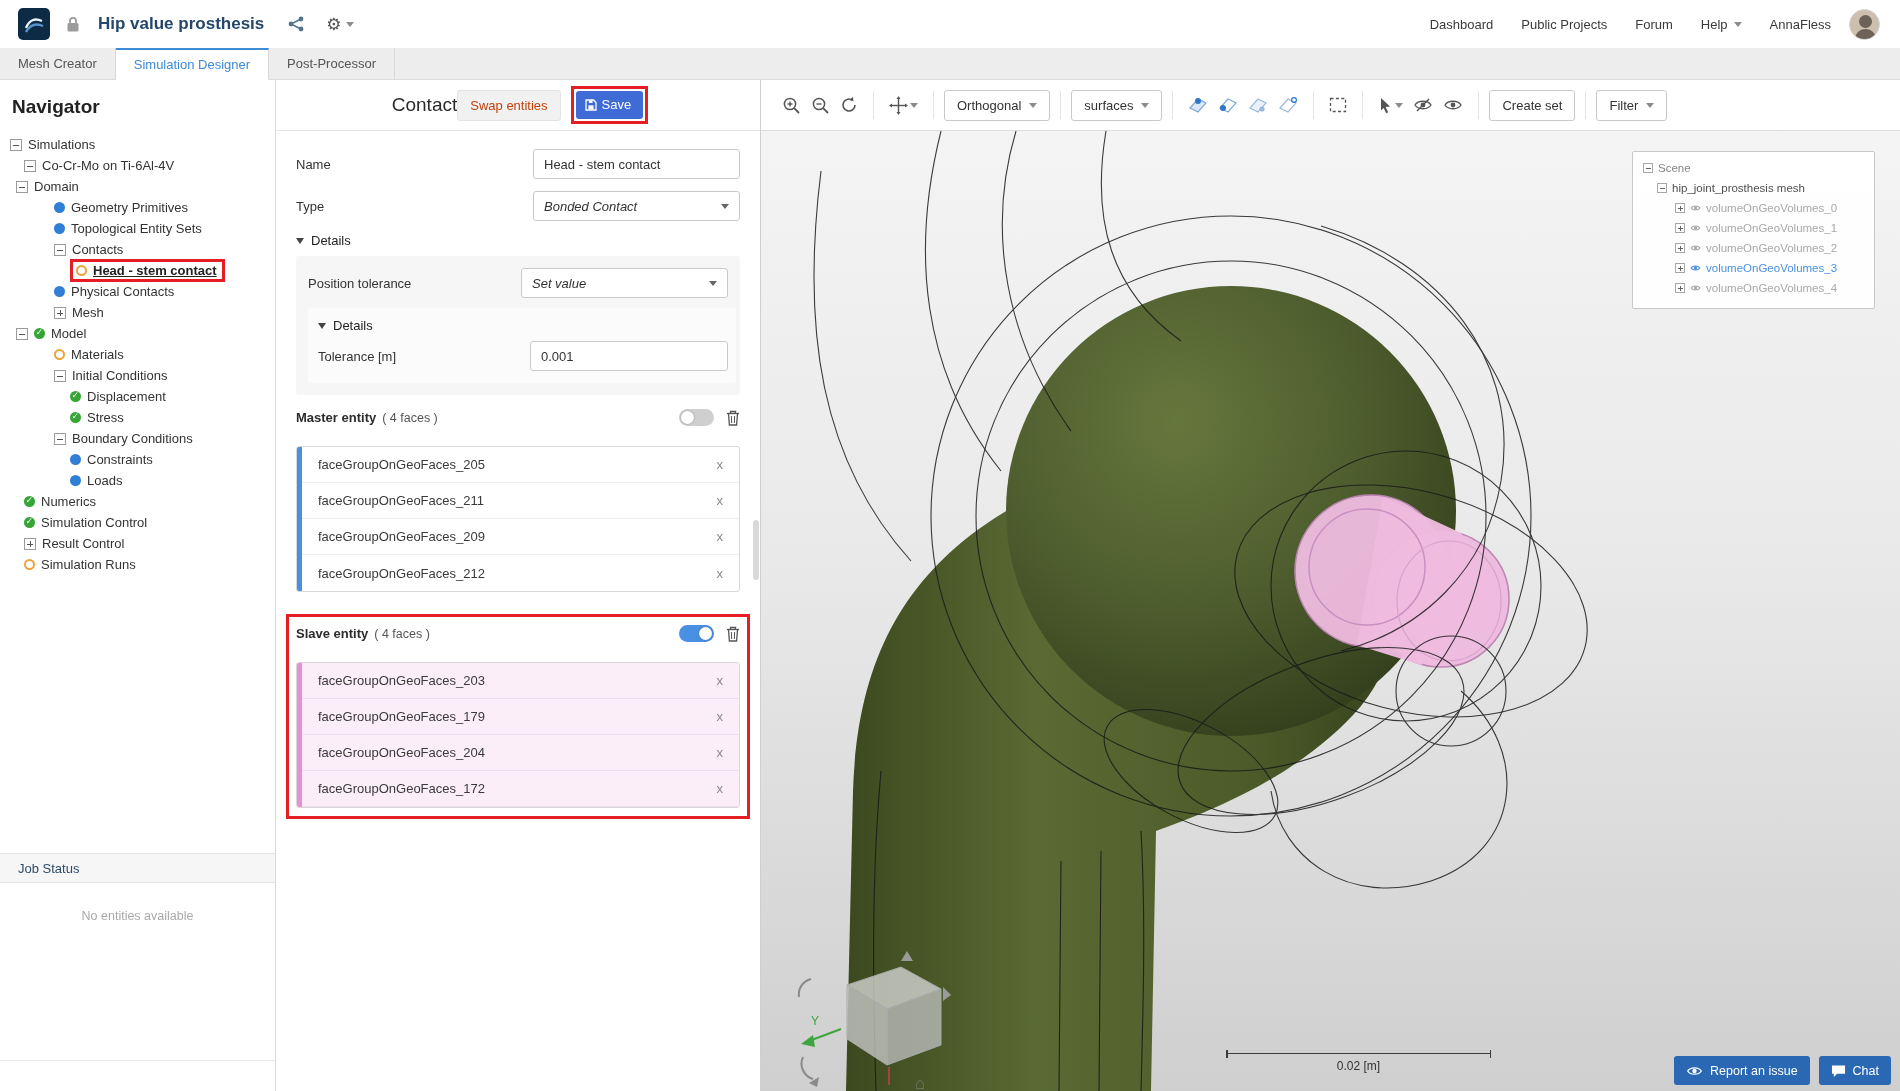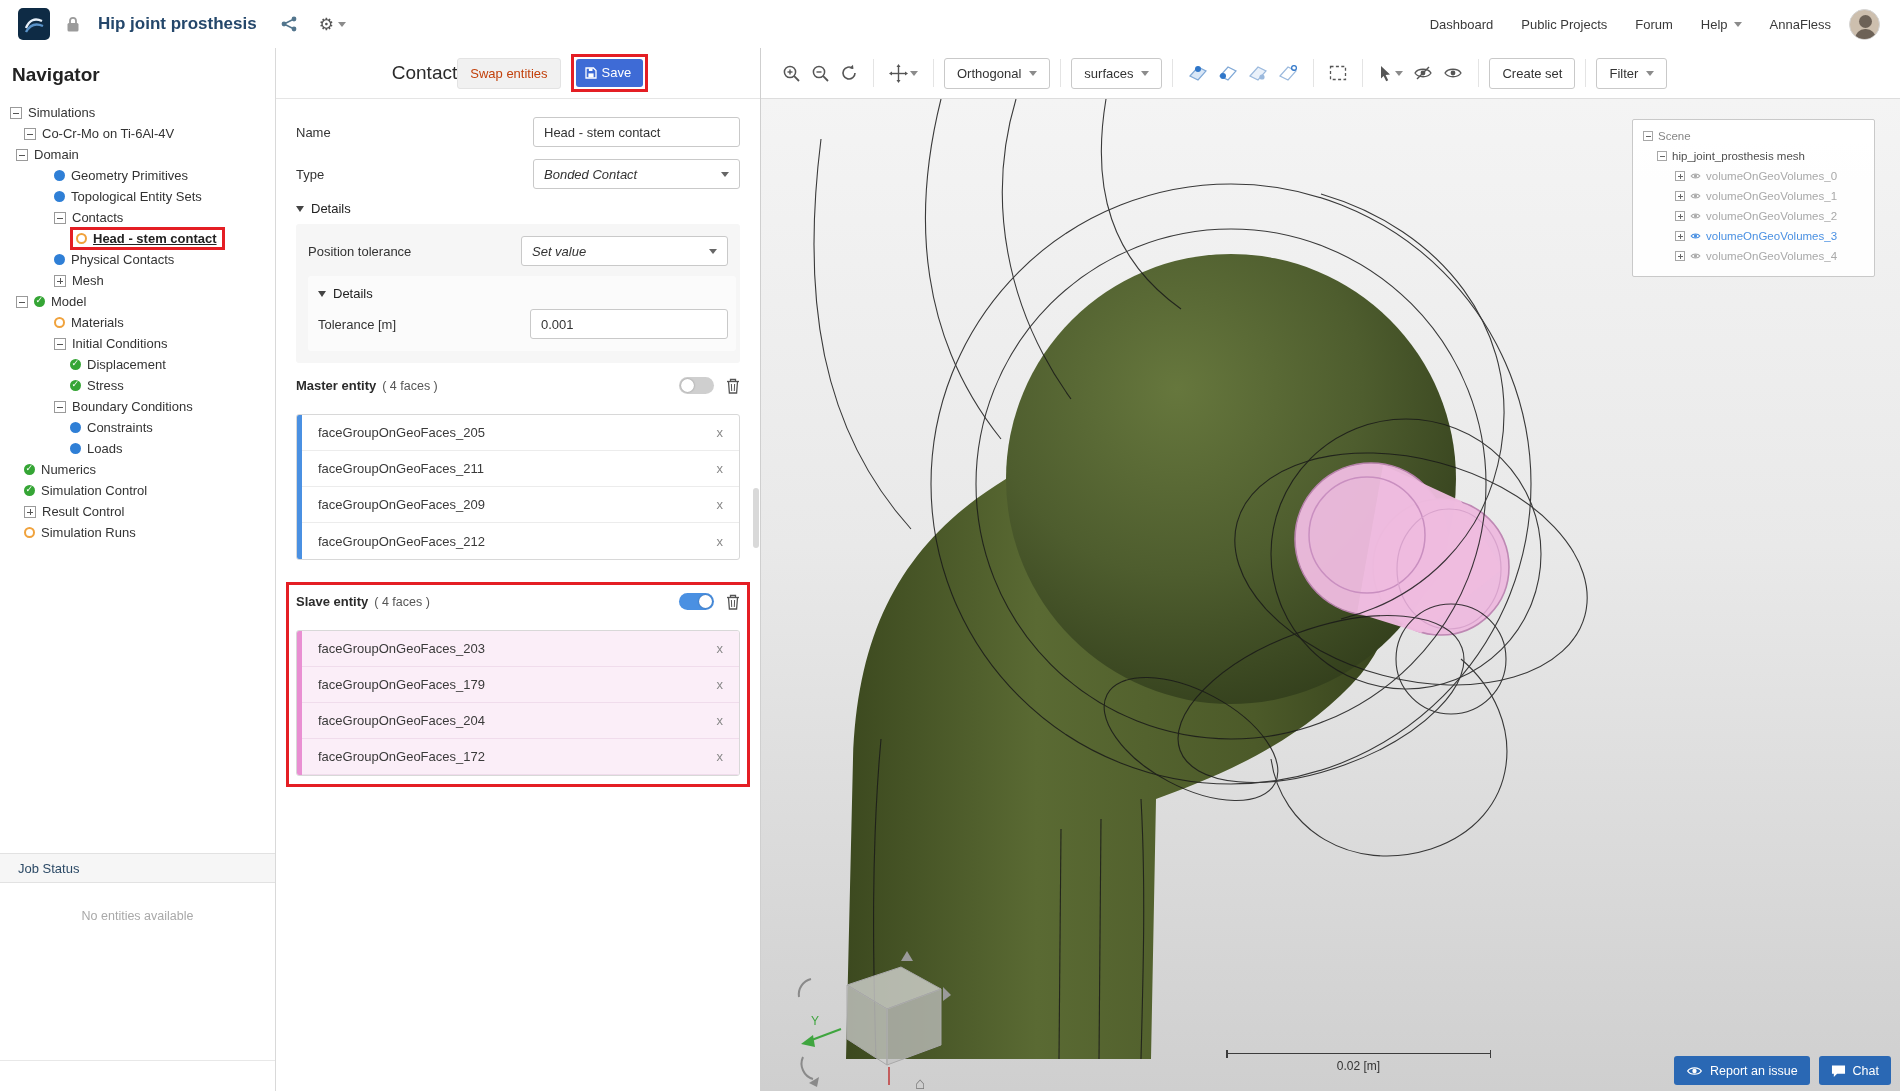--- a/index.html
+++ b/index.html
@@ -132,21 +132,21 @@
         <path d="M3,15 Q8,3 19,8" fill="none" stroke="#e8f1fa" stroke-width="2.4"></path>
         <path d="M3,19 Q9,8 20,13" fill="none" stroke="#5a93c9" stroke-width="2.4"></path>
       </svg>
     </div>
     <span class="lockwrap">
       <svg width="14" height="17" viewBox="0 0 14 17">
           <rect x="1.5" y="7" width="11" height="8.5" rx="1.5" fill="#9b9b9b"></rect>
           <path d="M4,7 V4.8 a3,3 0 0 1 6,0 V7" fill="none" stroke="#9b9b9b" stroke-width="1.8"></path>
         </svg>
     </span>
-    <span class="ptitle">Hip joint prosthesis</span>
+    <span class="ptitle">Hip value prosthesis</span>
     <span class="hicon">
       <svg width="16" height="16" viewBox="0 0 16 16">
           <circle cx="13" cy="3" r="2.4" fill="#53758d"></circle>
           <circle cx="3" cy="8" r="2.4" fill="#53758d"></circle>
           <circle cx="13" cy="13" r="2.4" fill="#53758d"></circle>
           <line x1="3" y1="8" x2="13" y2="3" stroke="#53758d" stroke-width="1.4"></line>
           <line x1="3" y1="8" x2="13" y2="13" stroke="#53758d" stroke-width="1.4"></line>
         </svg>
     </span>
     <span class="hicon">
@@ -158,20 +158,25 @@
     <span class="hlink">Public Projects</span>
     <span class="hlink">Forum</span>
     <span class="hlink">
         <span>Help</span>
         <span class="car"></span>
       </span>
     <span class="hlink">AnnaFless</span>
     <span class="avatar"></span>
   </div>
 
+  <div class="tabs">
+    <div class="tab">Mesh Creator</div>
+    <div class="tab active">Simulation Designer</div>
+    <div class="tab">Post-Processor</div>
+  </div>
 
   <div class="main">
 
     <div class="nav">
       <div class="nav-title">Navigator</div>
       <div class="tree">
         <div class="trow i0">
             <span class="xp"></span>
             <span>Simulations</span>
           </div>

